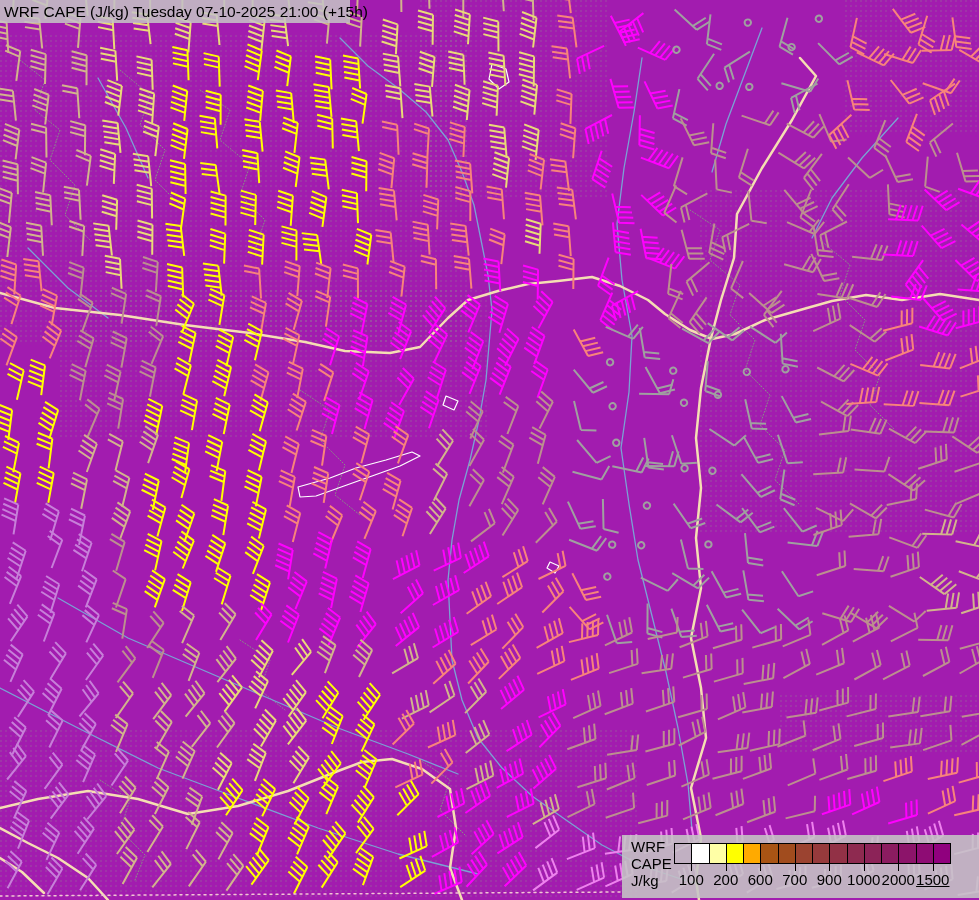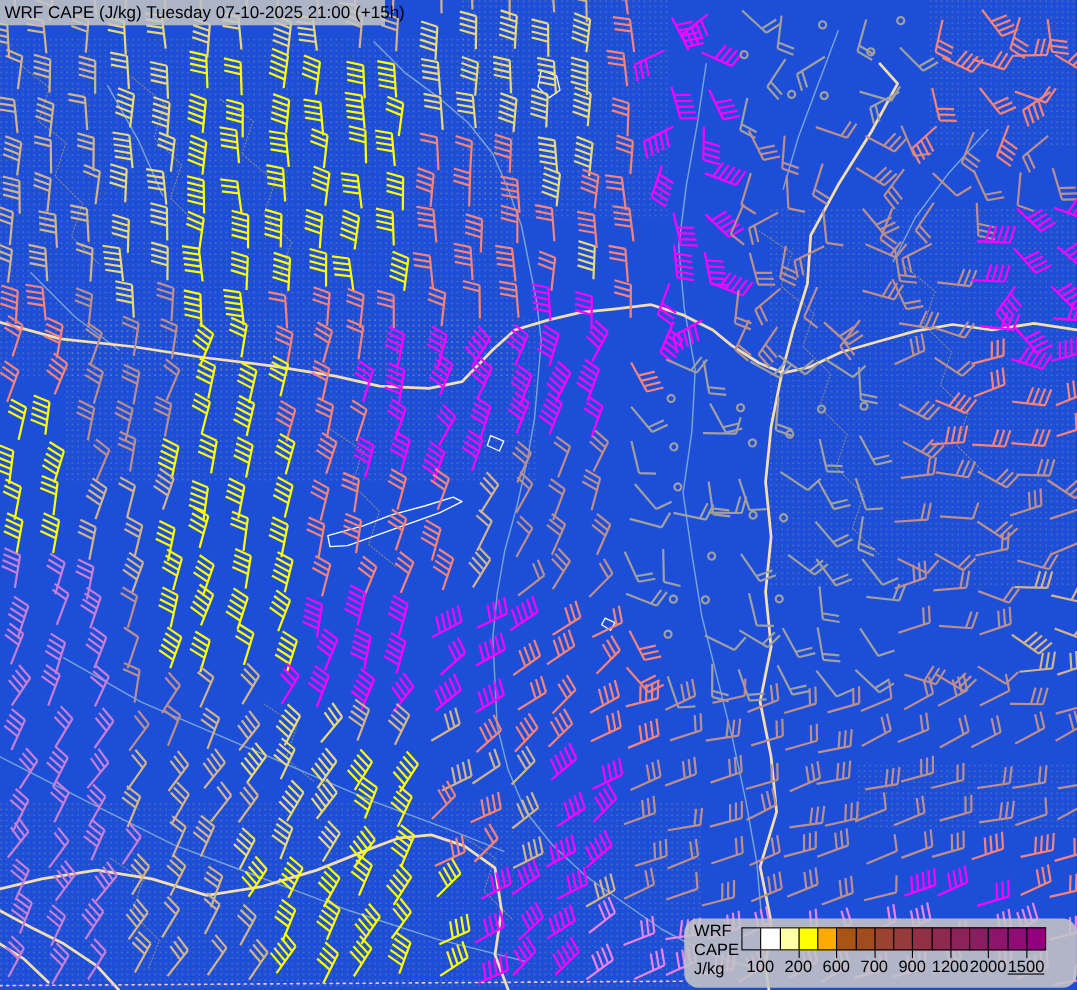--- a/index.html
+++ b/index.html
@@ -1,30 +1,30 @@
 <!DOCTYPE html>
 <html><head>
 <meta charset="utf-8">
 <style>
   html,body{margin:0;padding:0;background:#000;}
   .screen{
-    position:relative;width:979px;height:900px;overflow:hidden;background:#1d4ed8;
+    position:relative;width:979px;height:900px;overflow:hidden;background:#a21caf;
     font-family:"Liberation Sans",sans-serif;
   }
   .screen svg{position:absolute;left:0;top:0;}
   .titlebox{
     position:absolute;left:0;background:rgba(197,197,197,0.86);
     color:#000;font-size:15.5px;white-space:nowrap;
     padding:0 6px 0 4px;display:flex;align-items:center;z-index:5;
   }
   .titlebox.t1{top:0;height:23px;width:340px;}
   .titlebox.t2{top:23px;height:24px;width:462px;}
   .legend{
     position:absolute;left:622px;top:835px;width:357px;height:63px;
-    background:rgba(197,197,197,0.88);z-index:5;color:#000;border-radius:13px;
+    background:rgba(197,197,197,0.88);z-index:5;color:#000;
   }
   .legend-labels{position:absolute;left:9px;top:3px;font-size:15px;line-height:17px;color:#000;}
   .legend-bar{position:absolute;left:52px;top:8px;display:flex;height:21px;}
   .legend-cell{width:18.25px;height:21px;border:1px solid #000;margin-left:-1px;box-sizing:border-box;}
   .legend-cell:first-child{margin-left:0;}
   .legend-tick{position:absolute;top:29px;width:1px;height:7px;background:#000;}
   .legend-ticklabel{position:absolute;top:36px;width:44px;margin-left:-22px;text-align:center;font-size:15px;color:#000;}
 </style>
 </head>
 <body>
@@ -2304,20 +2304,20 @@
       <div class="legend-ticklabel" style="left: 69.25px;">100</div>
       <div class="legend-tick" style="left: 103.75px;"></div>
       <div class="legend-ticklabel" style="left: 103.75px;">200</div>
       <div class="legend-tick" style="left: 138.25px;"></div>
       <div class="legend-ticklabel" style="left: 138.25px;">600</div>
       <div class="legend-tick" style="left: 172.75px;"></div>
       <div class="legend-ticklabel" style="left: 172.75px;">700</div>
       <div class="legend-tick" style="left: 207.25px;"></div>
       <div class="legend-ticklabel" style="left: 207.25px;">900</div>
       <div class="legend-tick" style="left: 241.75px;"></div>
-      <div class="legend-ticklabel" style="left: 241.75px;">1200</div>
+      <div class="legend-ticklabel" style="left: 241.75px;">1000</div>
       <div class="legend-tick" style="left: 276.25px;"></div>
       <div class="legend-ticklabel" style="left: 276.25px;">2000</div>
       <div class="legend-tick" style="left: 310.75px;"></div>
       <div class="legend-ticklabel" style="left: 310.75px; text-decoration: underline;">1500</div>
     </div>
 
 </div>
 
 </body></html>

